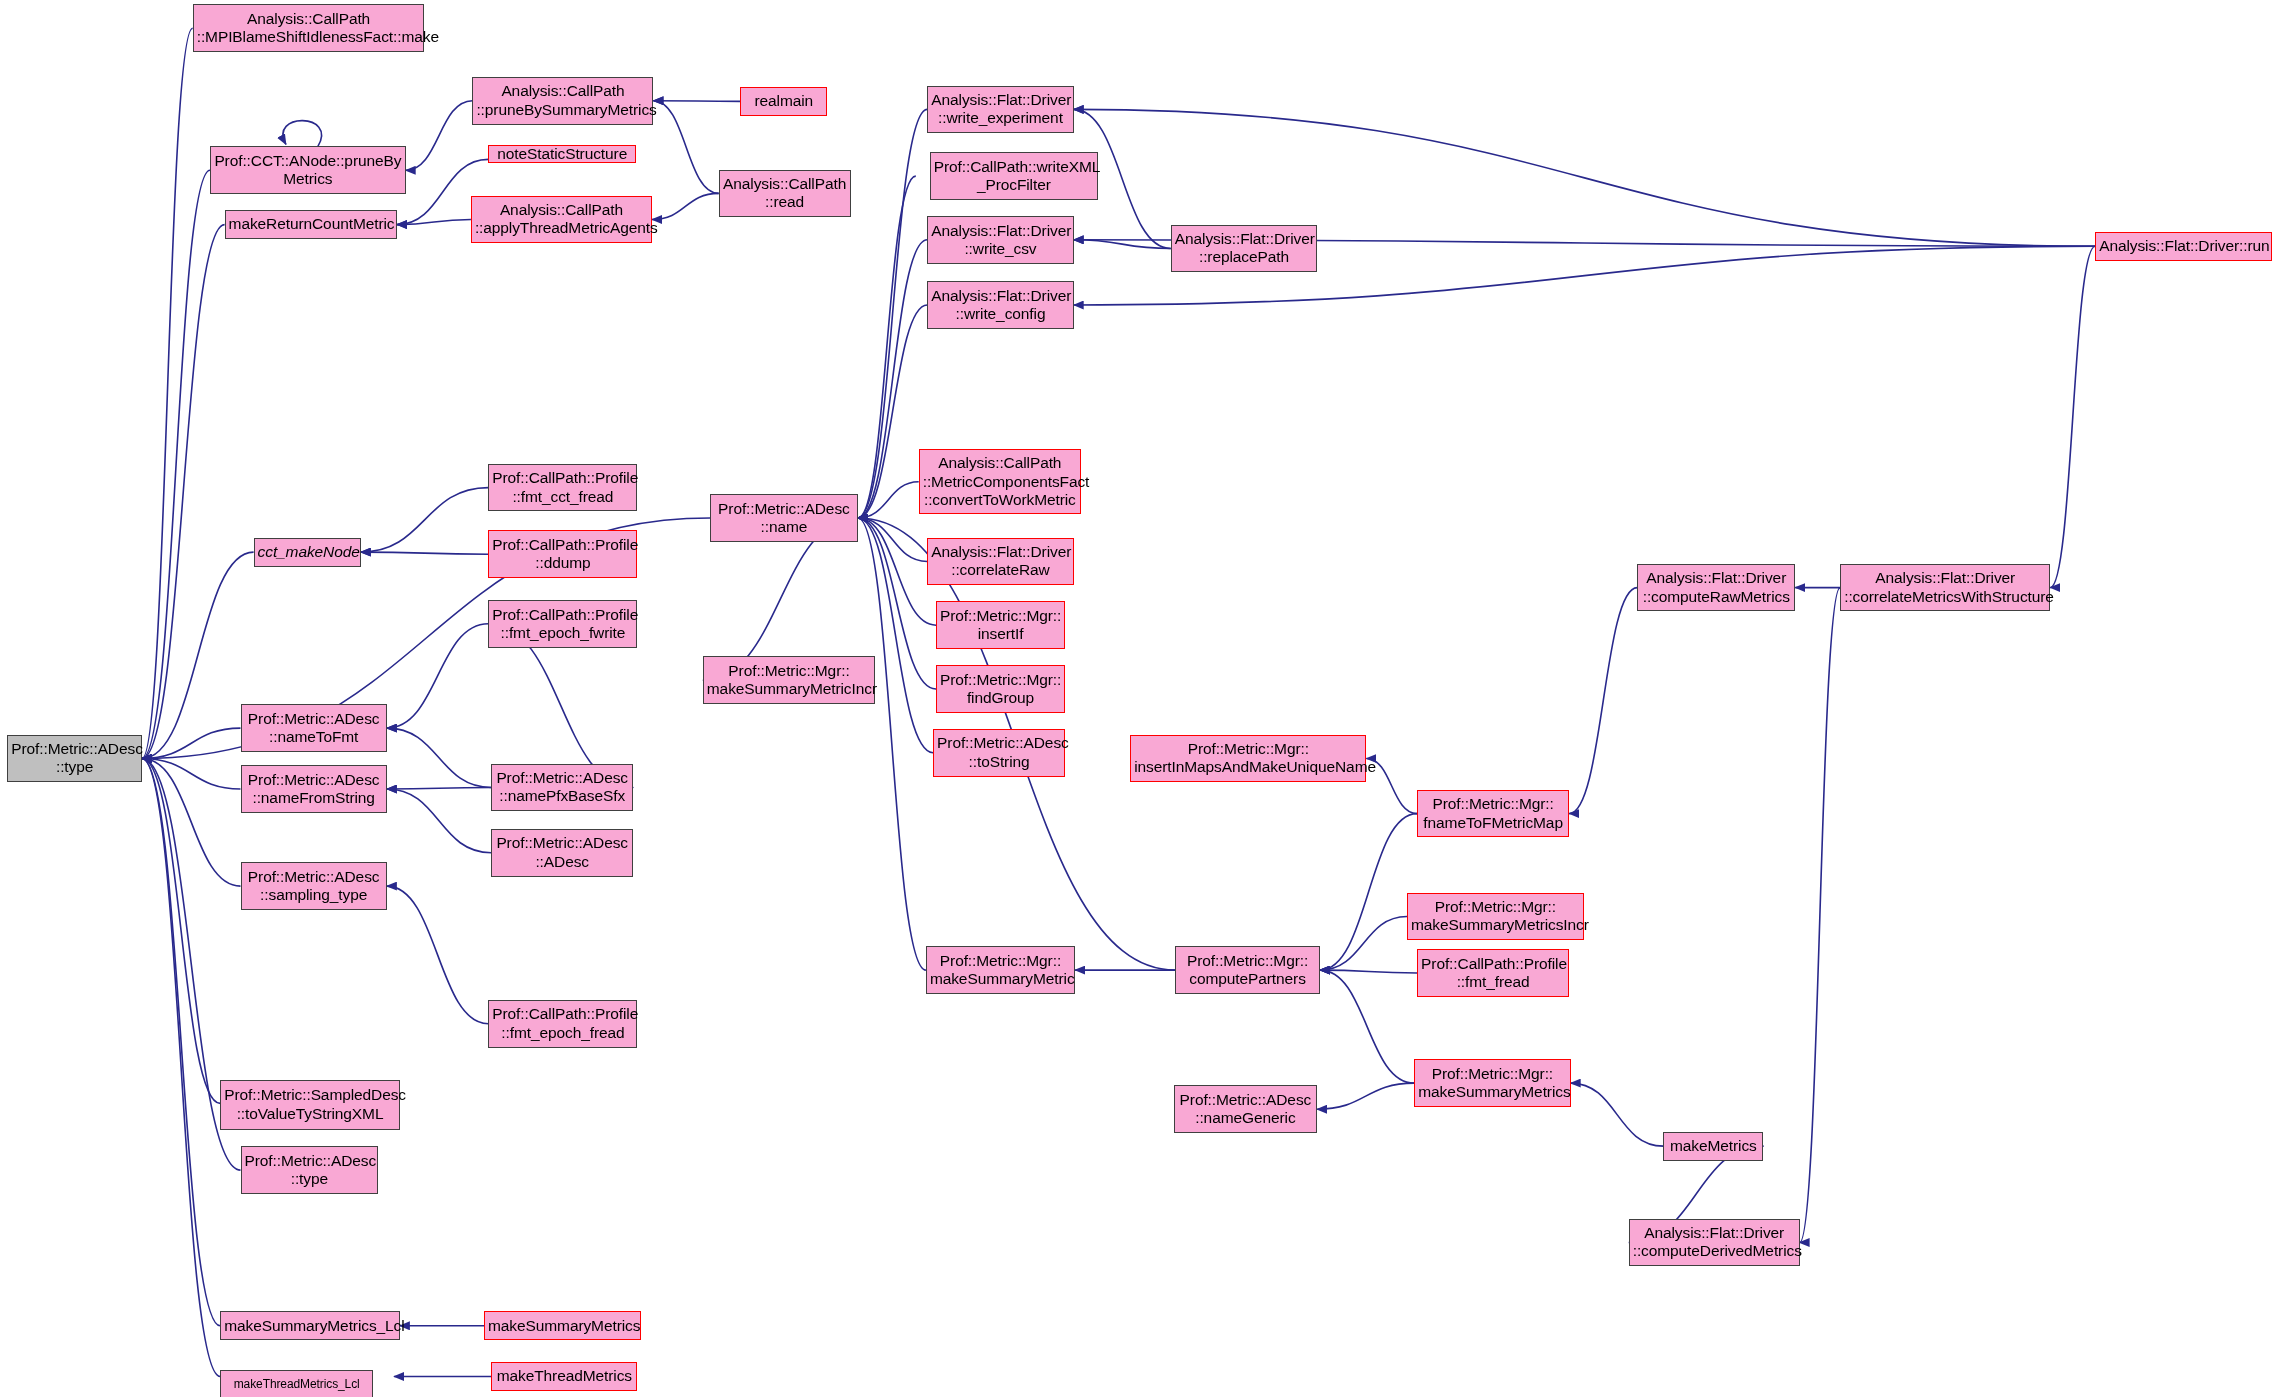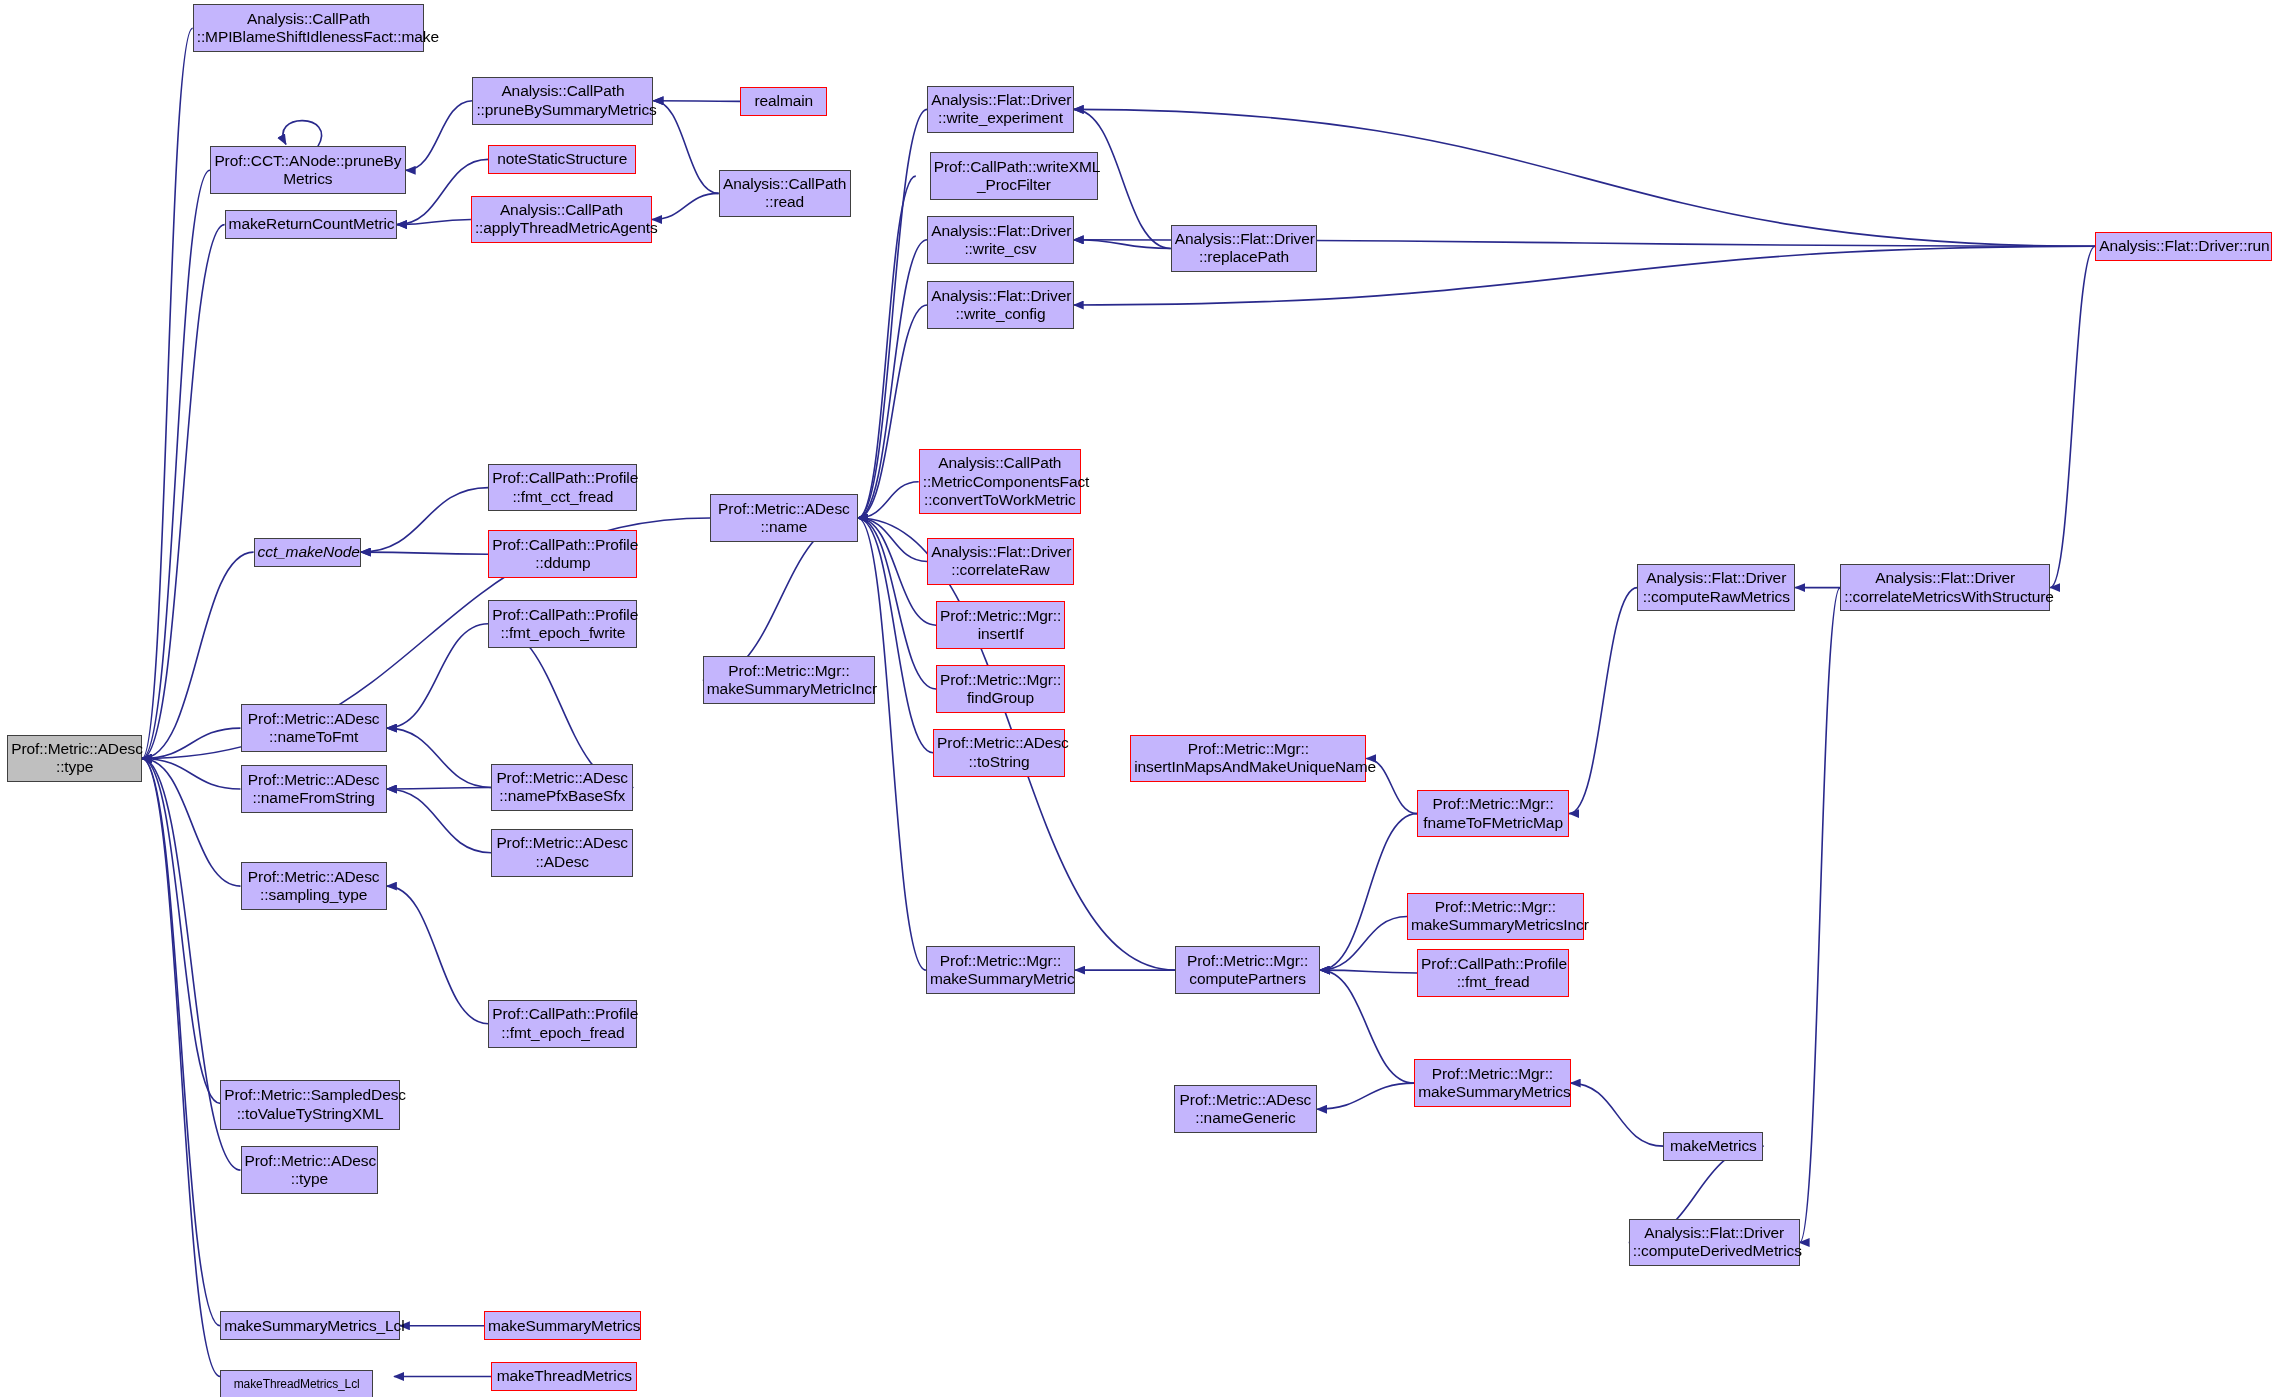--- a/index.html
+++ b/index.html
@@ -1,20 +1,20 @@
 <!DOCTYPE html>
 <html><head>
 <meta charset="utf-8">
 <style>
   html,body{margin:0;padding:0;background:#ffffff;}
   body{font-family:"Liberation Sans","DejaVu Sans",sans-serif;}
   #canvas{position:relative;width:2272px;height:1397px;background:#ffffff;overflow:hidden;}
   #edges{position:absolute;left:0;top:0;width:2272px;height:1397px;pointer-events:none;}
   .node{position:absolute;box-sizing:border-box;display:flex;align-items:center;justify-content:center;
-        text-align:center;line-height:1.18;background:#c4b5fd;border:1px solid #404040;
+        text-align:center;line-height:1.18;background:#f9a8d4;border:1px solid #404040;
         color:#000000;font-size:15.5px;letter-spacing:-0.1px;padding:1px 3px;}
   .node.red{border-color:#ff0000;}
   .node.root{background:#bfbfbf;border-color:#404040;}
   .node span{display:block;width:100%;white-space:pre-line;}
 </style>
 </head>
 <body>
 
 <div id="canvas">
   <svg id="edges" viewBox="0 0 2272 1397">
@@ -94,21 +94,21 @@
       <span>Analysis::CallPath
 ::pruneBySummaryMetrics</span>
     </div>
   <div class="node red" style="left: 740.4px; top: 86.9px; width: 86.9px; height: 29px; font-size: 15.5px;">
       <span>realmain</span>
     </div>
   <div class="node" style="left: 210.1px; top: 146.3px; width: 195.6px; height: 47.8px; font-size: 15.5px;">
       <span>Prof::CCT::ANode::pruneBy
 Metrics</span>
     </div>
-  <div class="node red" style="left: 488.3px; top: 144.9px; width: 147.8px; height: 29px; font-size: 15.5px;">
+  <div class="node red" style="left: 488.3px; top: 144.9px; width: 147.8px; height: 18px; font-size: 15.5px;">
       <span>noteStaticStructure</span>
     </div>
   <div class="node" style="left: 718.7px; top: 169.5px; width: 131.9px; height: 47.8px; font-size: 15.5px;">
       <span>Analysis::CallPath
 ::read</span>
     </div>
   <div class="node" style="left: 224.6px; top: 210.1px; width: 172.4px; height: 29px; font-size: 15.5px;">
       <span>makeReturnCountMetric</span>
     </div>
   <div class="node red" style="left: 470.9px; top: 195.6px; width: 181.1px; height: 47.8px; font-size: 15.5px;">

